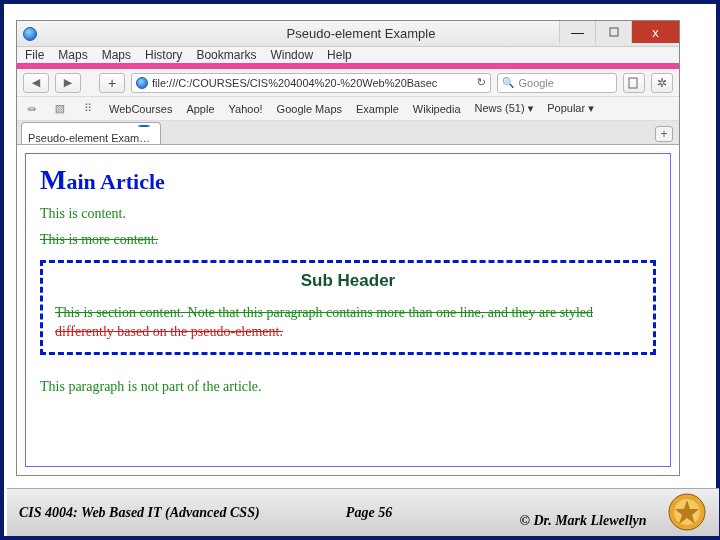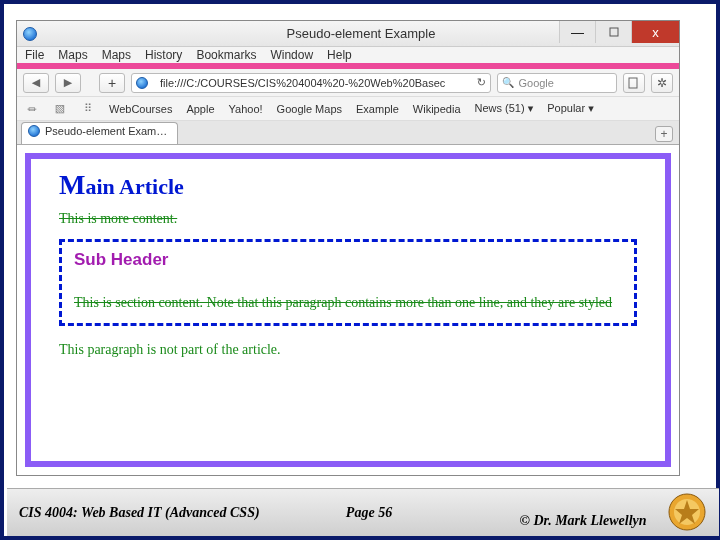--- a/index.html
+++ b/index.html
@@ -16,43 +16,43 @@
   .winbtn.close { background: #c0392b; color: #fff; width: 48px; }
 
   .menubar { height: 22px; display: flex; align-items: center; gap: 14px; padding: 0 8px; border-bottom: 6px solid #ec4899; background: #f4f4f4; }
   .menubar span { color: #333; font-size: 12px; }
 
   .navbar { height: 28px; display: flex; align-items: center; gap: 6px; padding: 0 6px; border-bottom: 1px solid #ddd; background: #f4f4f4; }
   .navbtn { width: 26px; height: 20px; border: 1px solid #bbb; background: linear-gradient(#fff,#eee); border-radius: 3px; display:flex; align-items:center; justify-content:center; font-size:11px; color:#666; }
   .navbtn.back::before { content:"◀"; }
   .navbtn.fwd::before { content:"▶"; }
   .navbtn.add::before { content:"+"; font-size:14px; color:#444; }
-  .urlbar { flex: 1; height: 20px; border: 1px solid #bbb; background: #fff; border-radius: 3px; display:flex; align-items:center; padding: 0 4px; gap:12px; font-size:11px; color:#333; overflow:hidden; white-space:nowrap; }
+  .urlbar { flex: 1; height: 20px; border: 1px solid #bbb; background: #fff; border-radius: 3px; display:flex; align-items:center; padding: 0 4px; gap:4px; font-size:11px; color:#333; overflow:hidden; white-space:nowrap; }
   .reload { color:#555; }
   .searchbar { width: 120px; height: 20px; border: 1px solid #bbb; background: #fff; border-radius: 3px; display:flex; align-items:center; padding: 0 4px; gap:4px; font-size:11px; color:#888; }
   .iconbtn { width:22px; height:20px; border:1px solid #bbb; border-radius:3px; display:flex; align-items:center; justify-content:center; background:linear-gradient(#fff,#eee); color:#555; font-size:12px; }
 
   .bookbar { height: 24px; display: flex; align-items: center; gap: 14px; padding: 0 8px; border-bottom: 1px solid #ddd; background: #f4f4f4; font-size:11px; color:#333; }
   .bmicon { display:inline-block; width:14px; text-align:center; color:#777; }
 
   .tabstrip { height: 24px; display:flex; align-items:flex-end; background:#e6e6e6; border-bottom:1px solid #aaa; padding-left:4px; position:relative; }
-  .tab { height:22px; background:#fff; border:1px solid #aaa; border-bottom:none; border-radius:4px 4px 0 0; padding:2px 10px 0 6px; display:flex; align-items:flex-start; gap:5px; font-size:11px; color:#333; }
+  .tab { height:22px; background:#fff; border:1px solid #aaa; border-bottom:none; border-radius:4px 4px 0 0; padding:2px 10px 0 6px; display:flex; align-items:flex-end; gap:5px; font-size:11px; color:#333;flex-direction:column; }
   .newtab { position:absolute; right:6px; bottom:2px; width:18px; height:16px; border:1px solid #aaa; background:#f4f4f4; border-radius:3px; display:flex; align-items:center; justify-content:center; color:#666; font-size:12px; }
 
   .content { flex:1; background:#fff; padding:8px; overflow:hidden; }
-  .content-inner { border:6px solid #8b5cf6; height:100%; padding:10px 28px; font-family: "Times New Roman", serif; }
+  .content-inner { border:1px solid #8b5cf6; height:100%; padding:10px 14px; font-family: "Times New Roman", serif; }
   .article-h1 { color:#0018d2; font-size:22px; font-weight:bold; font-family:"Times New Roman",serif; margin-bottom:10px; }
   .article-h1 span.firstletter { font-size:28px; }
   .p-green { color:#1a8a1a; font-size:14px; margin-bottom:10px; }
   .dashed-box { border:3px dashed #0018d2; padding:8px 12px 10px 12px; margin-top:6px; }
-  .sub-h { color:#a21caf; font-size:17px; font-weight:bold; margin-bottom:24px; font-family:Arial,sans-serif; }
+  .sub-h { color:#14532d; font-size:17px; font-weight:bold; margin-bottom:13px; font-family:Arial,sans-serif;text-align:center; }
   .p-sec { font-size:14px; line-height:1.35;font-family:Liberation Serif, serif; }
   .p-sec .line1 { color:#1a8a1a; text-decoration: line-through; }
   .p-sec .line2 { color:#cc1a1a; text-decoration: line-through; }
-  .p-outside { color:#1a8a1a; font-size:14px; margin-top:16px; }
+  .p-outside { color:#1a8a1a; font-size:14px; margin-top:24px; }
 
   .footer { position:absolute; left:3px; bottom:0; width:100%; height:48px; background: linear-gradient(#eee,#cfcfcf); border-top:1px solid #aaa; display:flex; align-items:center; padding:0 12px; font-family:"Times New Roman",serif; font-size:14px; }
   .footer .col { font-style:italic; font-weight:bold; }
   .footer .c1 { flex:0 0 280px; }
   .footer .c2 { flex:0 0 140px; text-align:center; }
   .footer .c3 { flex:1; text-align:center; padding-left:20px;margin-top:16px; }
   .crest { position:absolute; right:6px; bottom:2px; width:52px; height:44px; }
   .crest svg { width:100%; height:100%; }
 
   .glyph-globe { display:inline-block; width:14px; height:14px; border-radius:50%; background: radial-gradient(circle at 40% 35%, #8fd3ff 0%, #2a7bd8 70%); border:1px solid #1a5aa8; }
@@ -136,26 +136,28 @@
         <span>Pseudo-element Exam…</span>
       </div>
       <div class="newtab">+</div>
     </div>
 
     <div class="content">
       <div class="content-inner">
         <div class="article-h1">
           <span class="firstletter">M</span><span>ain Article</span>
         </div>
+        <p class="p-green">This is content.</p>
         <p class="p-green" style="text-decoration:line-through;margin-bottom:12px;">This is more content.</p>
 
         <div class="dashed-box">
           <div class="sub-h">Sub Header</div>
           <p class="p-sec">
             <span class="line1">This is section content. Note that this paragraph contains more than one line, and they are styled</span><br>
+            <span class="line2">differently based on the pseudo-element.</span>
           </p>
         </div>
 
         <p class="p-outside">This paragraph is not part of the article.</p>
       </div>
     </div>
 
   </div>
 
   <div class="footer">

